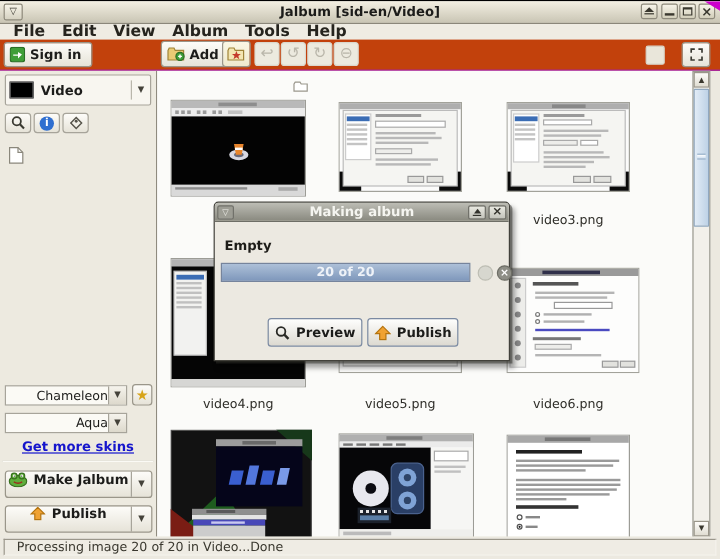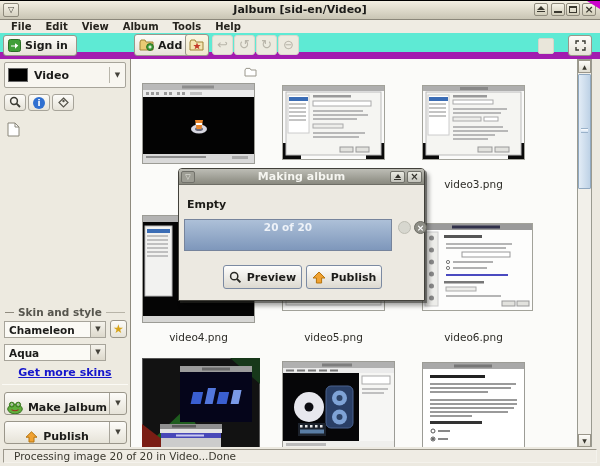--- a/index.html
+++ b/index.html
@@ -13,24 +13,24 @@
   .wbtn { position:absolute; top:2px; width:14px; height:13px; background:linear-gradient(#f6f3e8,#d2ceba); border:1px solid #8e8a7c; border-radius:2px; }
   .wbtn .tri { width:0; height:0; border-left:4px solid transparent; border-right:4px solid transparent; border-bottom:4px solid #3a382f; margin:2px auto 0; }
   .wbtn .bar { width:8px; height:1px; background:#3a382f; margin:1px auto 0; }
   .wbtn .minbar { width:8px; height:2px; background:#3a382f; margin:7px auto 0; }
   .wbtn .maxbox { width:8px; height:7px; border:1px solid #3a382f; border-top-width:2px; margin:2px auto 0; }
   .wbtn.close { font-size:11px; font-weight:bold; color:#3a382f; text-align:center; line-height:11px; }
   .corner-purple { position:absolute; right:0; top:0; width:0; height:0; border-top:8px solid #cc00cc; border-left:13px solid transparent; z-index:40; }
 
   
   .menubar { height:13px; background:#efece3; display:flex; padding-left:4px; }
-  .menubar span { font-size:10px; font-weight:bold; color:#26241e; line-height:13px; padding:0 7px; }
-
-  
-  .toolbar { position:relative; height:26px; background:#5eead4; border-bottom:7px solid #a21caf; }
+  .menubar span { font-size:13px; font-weight:bold; color:#26241e; line-height:13px; padding:0 7px; }
+
+  
+  .toolbar { position:relative; height:26px; background:#c2410c; border-bottom:1px solid #a21caf; }
   .btnface { background:linear-gradient(#fdfcf9,#e6e3d8); border:1px solid #9a968a; border-radius:3px; }
   .signin { position:absolute; left:3px; top:2px; height:21px; display:flex; align-items:center; gap:4px; padding:0 8px 0 4px; font-size:11px; font-weight:bold; color:#1c1c1a; }
   .addbtn { position:absolute; left:134px; top:1px; height:22px; display:flex; align-items:center; gap:3px; padding:0 7px 0 4px; font-size:11px; font-weight:bold; color:#1c1c1a; }
   .starbtn { position:absolute; left:185px; top:1px; width:24px; height:22px; background:linear-gradient(#fbf7e4,#efe9cd); border:1px solid #9a968a; border-radius:3px; display:flex; align-items:center; justify-content:center; }
   .dbtn { position:absolute; top:2px; width:21px; height:20px; border:1px solid #dbd8cd; border-radius:3px; background:#ecead f; background:#eceadf; color:#b9b6aa; font-size:13px; text-align:center; line-height:18px; }
   .imgbtn { position:absolute; right:46px; top:5px; width:16px; height:16px; border:1px solid #d8d5ca; border-radius:2px; background:#e9e6da; }
   .expandbtn { position:absolute; right:8px; top:2px; width:24px; height:21px; display:flex; align-items:center; justify-content:center; }
 
   
   .content { position:absolute; top:58px; left:0; width:568px; height:389px; }
@@ -42,27 +42,27 @@
   .combo-main .arr { width:15px; text-align:center; font-size:7px; color:#44423a; }
   .sbtn { position:absolute; top:35px; width:22px; height:17px; border:1px solid #a7a49a; border-radius:3px; background:linear-gradient(#fdfcf9,#e6e3d8); display:flex; align-items:center; justify-content:center; }
   .infodot { width:12px; height:12px; border-radius:50%; background:#2f6fd0; color:#fff; font-size:9px; font-weight:bold; text-align:center; line-height:12px; }
   .treeitem { position:absolute; left:7px; top:63px; display:flex; align-items:center; gap:5px; }
   .treeitem .txt { font-size:11px; font-weight:bold; color:#72716a; }
   .sechead { position:absolute; left:5px; right:5px; top:247px; display:flex; align-items:center; gap:4px; }
   .sechead .dash { width:9px; height:1px; background:#8f8b7f; }
   .sechead .txt { font-size:10.5px; font-weight:bold; color:#57564e; white-space:nowrap; }
   .sechead .line { flex:1; height:1px; background:#b8b4a8; }
   .combo { position:absolute; left:4px; width:102px; height:17px; background:#fbfaf5; border:1px solid #a7a49a; display:flex; align-items:center; }
-  .combo .lbl { flex:1; font-size:10.5px; font-weight:bold; color:#1c1c1a; padding-left:4px; }
+  .combo .lbl { flex:1; font-size:10.5px; font-weight:normal; color:#1c1c1a; padding-left:4px;text-align:right; }
   .combo .arrbox { width:15px; height:100%; border-left:1px solid #a7a49a; background:linear-gradient(#f5f3ec,#ddd9cc); text-align:center; font-size:7px; line-height:15px; color:#44423a; }
   .skinstar { position:absolute; left:110px; top:261px; width:17px; height:18px; text-align:center; font-size:12px; line-height:17px; color:#d7a41a; }
   .morelink { position:absolute; left:0; right:0; top:307px; text-align:center; font-size:11px; font-weight:bold; color:#1515cc; text-decoration:underline; }
   .sidesep { position:absolute; left:2px; right:2px; top:325px; height:1px; background:#b8b4a8; border-bottom:1px solid #fbfaf5; }
   .bigbtn { position:absolute; left:4px; width:123px; height:23px; display:flex; align-items:center; font-size:11px; font-weight:bold; color:#1c1c1a; }
-  .bigbtn .main { flex:1; display:flex; align-items:flex-end; justify-content:center; gap:5px; height:100%; }
+  .bigbtn .main { flex:1; display:flex; align-items:flex-start; justify-content:center; gap:5px; height:100%; }
   .bigbtn .arrpart { width:17px; height:100%; border-left:1px solid #a7a49a; text-align:center; font-size:7px; line-height:21px; color:#44423a; }
 
   
   .grid { position:absolute; left:131px; top:0; width:446px; height:389px; background:#fbfbf9; overflow:hidden; }
   .thumb { position:absolute; }
   .cap { position:absolute; width:135px; text-align:center; font-size:10.5px; color:#2e2d28; }
   .folderbadge { position:absolute; left:113px; top:3px; }
 
   
   .vscroll { position:absolute; left:577px; top:0; width:15px; height:389px; background:#f2f0ea; border:1px solid #9a9a90; }
@@ -73,21 +73,21 @@
   
   .dialog { position:absolute; left:178px; top:167px; width:247px; height:133px; background:#ece9e1; border:1px solid #42413b; border-radius:4px 4px 0 0; box-shadow:2px 2px 0 rgba(45,45,40,.5), 4px 5px 4px rgba(0,0,0,.35); z-index:20; }
   .dtitle { position:relative; height:16px; background:linear-gradient(#bdbdb5,#89897f); border-bottom:1px solid #6e6e66; border-radius:3px 3px 0 0; }
   .dtitle .txt { position:absolute; left:0; right:0; text-align:center; font-size:11px; font-weight:bold; color:#f5f5f0; line-height:16px; }
   .dmenu { position:absolute; left:2px; top:2px; width:14px; height:12px; background:#9d9d94; border:1px solid #71716a; border-radius:2px; text-align:center; font-size:7px; line-height:10px; color:#eeeee8; }
   .dwbtn { position:absolute; top:2px; width:15px; height:12px; background:linear-gradient(#e9e9e1,#c3c3bb); border:1px solid #71716a; border-radius:2px; }
   .dwbtn .tri { width:0; height:0; border-left:3px solid transparent; border-right:3px solid transparent; border-bottom:4px solid #33322c; margin:2px auto 0; }
   .dwbtn .bar { width:7px; height:1px; background:#33322c; margin:1px auto 0; }
   .dwbtn.close { text-align:center; font-size:10px; font-weight:bold; color:#33322c; line-height:10px; }
   .dlabel { position:absolute; left:8px; font-size:11px; font-weight:bold; color:#1d1c18; }
-  .progress { position:absolute; left:5px; top:50px; width:208px; height:32px; border:1px solid #76849c; background:linear-gradient(#adc0d8,#7e97bb); text-align:center; font-size:10.5px; font-weight:bold; color:#eef2f8; line-height:15px; }
+  .progress { position:absolute; left:5px; top:50px; width:208px; height:16px; border:1px solid #76849c; background:linear-gradient(#adc0d8,#7e97bb); text-align:center; font-size:10.5px; font-weight:bold; color:#eef2f8; line-height:15px; }
   .pcircle { position:absolute; top:52px; width:13px; height:13px; border-radius:50%; }
   .pc-pause { left:219px; background:#d7d7cf; border:1px solid #bdbdb3; }
   .pc-stop  { left:235px; background:#8e8e86; border:1px solid #6d6d65; text-align:center; font-size:9px; font-weight:bold; color:#fff; line-height:12px; }
   .dbutton { position:absolute; top:96px; height:24px; display:flex; align-items:center; justify-content:center; gap:5px; font-size:11px; font-weight:bold; color:#1c1c1a; background:linear-gradient(#fefefd,#dcd9d0); border:1px solid #7b8aa2; border-radius:3px; }
 
   
   .statusbar { position:absolute; left:0; bottom:0; width:600px; height:19px; background:#ece9e0; }
   .statusbar .inner { position:absolute; left:3px; right:3px; top:2px; bottom:3px; border:1px solid; border-color:#9b978b #f4f2ec #f4f2ec #9b978b; background:#efece4; font-size:10.5px; color:#3a382f; line-height:12px; padding-left:10px; }
 </style>
 </head>
@@ -179,25 +179,20 @@
             <circle cx="6.5" cy="5" r="1.2" fill="#55534a"></circle>
           </svg>
       </div>
       <div class="treeitem">
         <svg width="13" height="15">
             <path d="M1 1 h7 l4 4 v9 h-11 z" fill="#fff" stroke="#8a877b"></path>
             <path d="M8 1 v4 h4" fill="none" stroke="#8a877b"></path>
           </svg>
       </div>
 
-      <div class="sechead">
-        <div class="dash"></div>
-        <span class="txt">Skin and style</span>
-        <div class="line"></div>
-      </div>
 
       <div class="combo" style="top:262px;">
         <span class="lbl">Chameleon</span>
         <div class="arrbox">▼</div>
       </div>
       <div class="skinstar btnface">★</div>
       <div class="combo" style="top:285px;">
         <span class="lbl">Aqua</span>
         <div class="arrbox">▼</div>
       </div>

